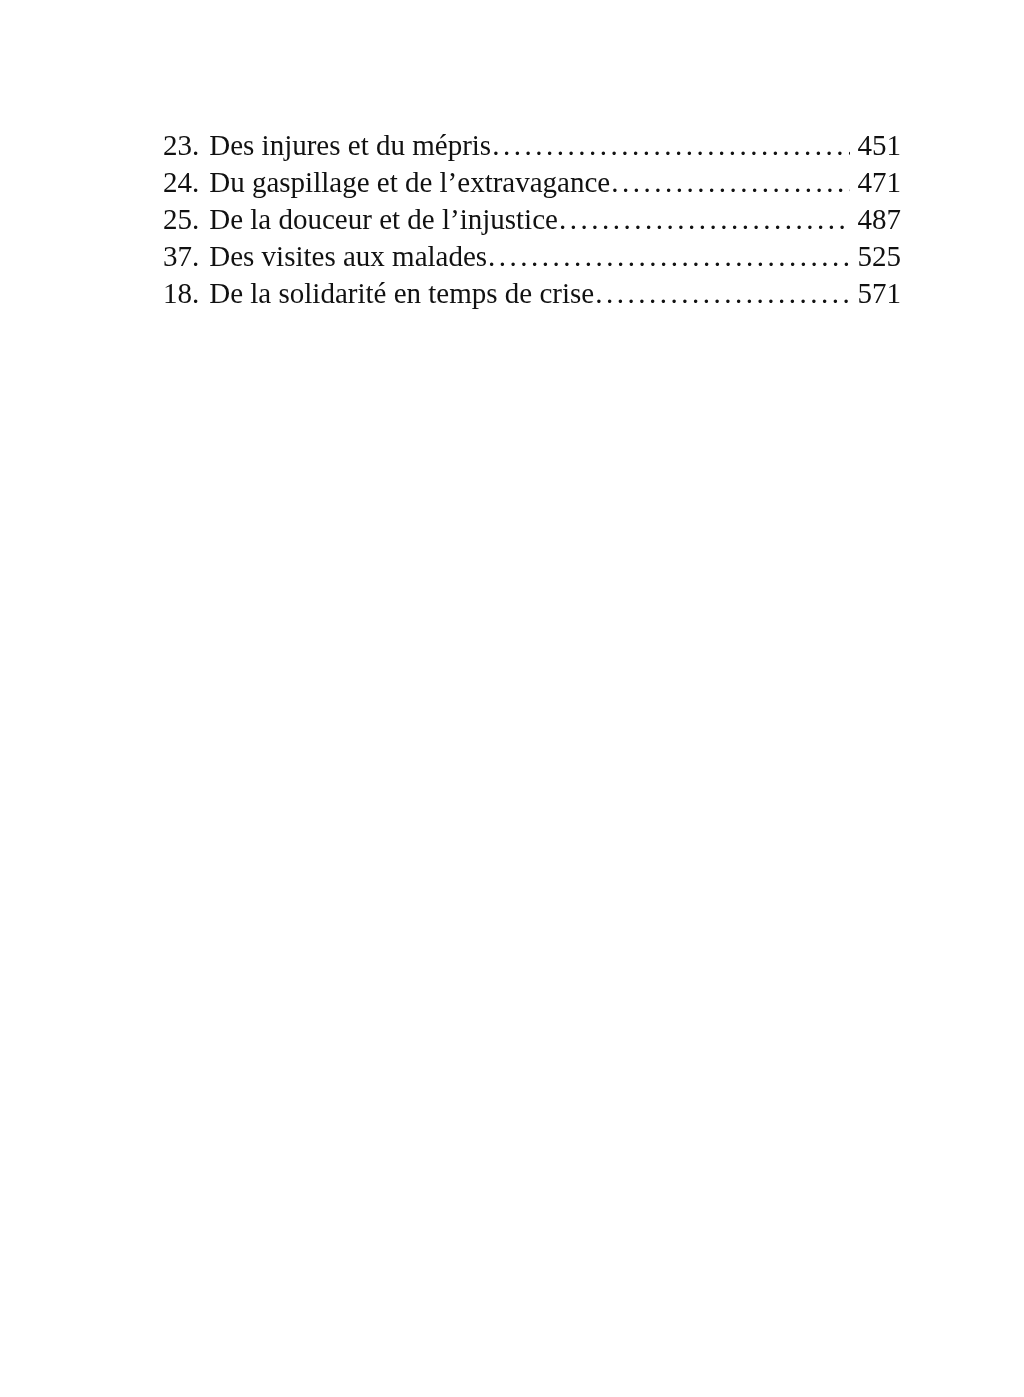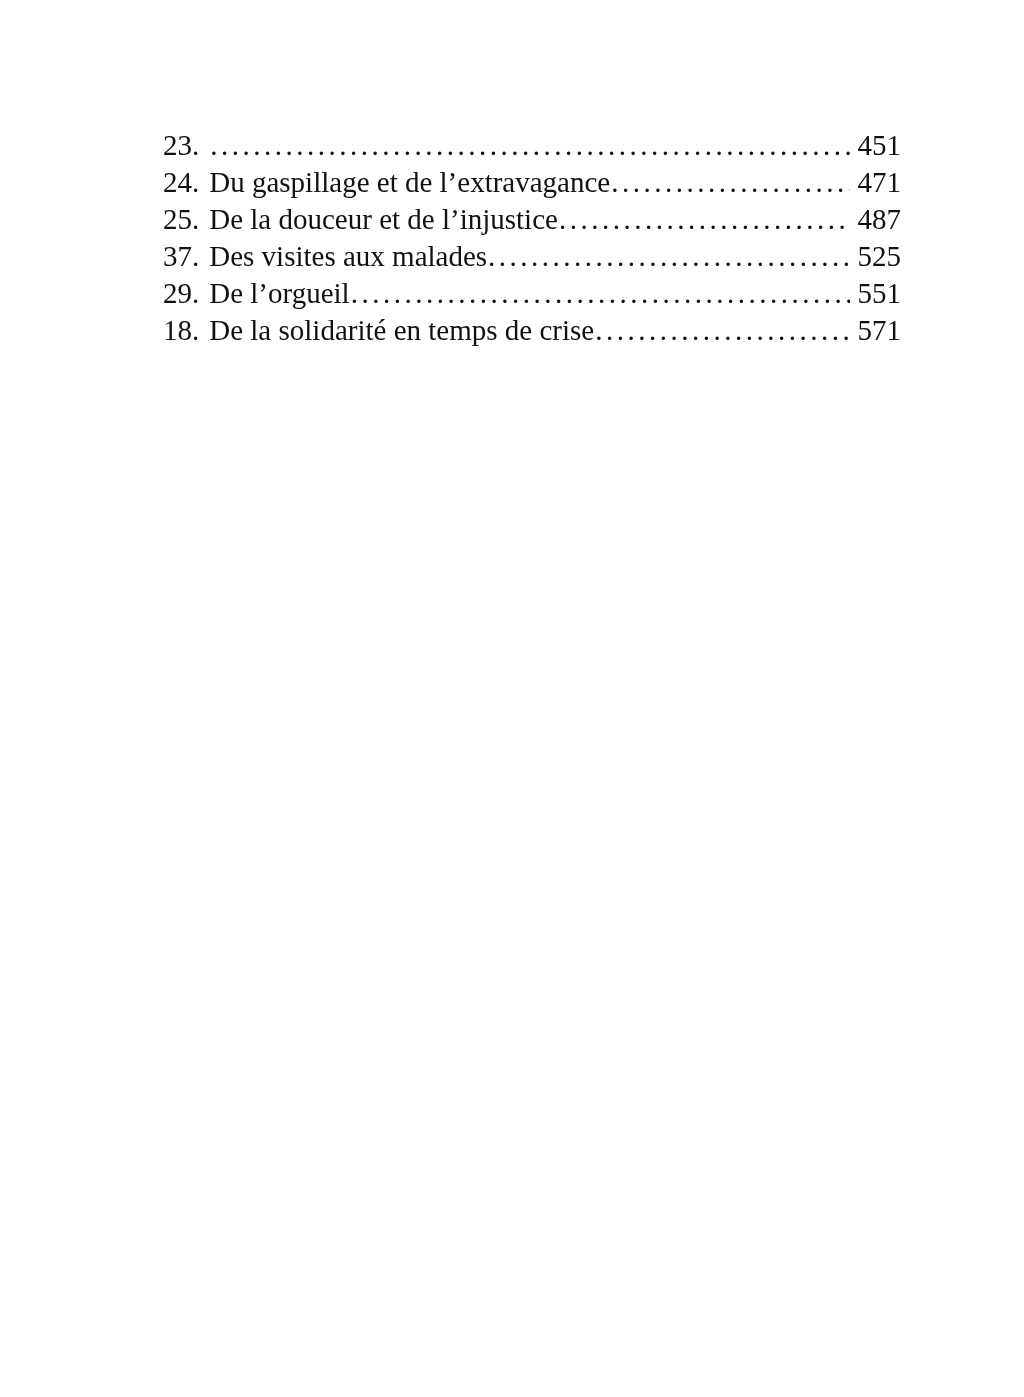--- a/index.html
+++ b/index.html
@@ -55,20 +55,21 @@
   }
 </style>
 </head>
 <body style="background: rgb(255, 255, 255);">
 
 <div class="page">
   <div class="toc" style="color: rgb(17, 17, 17);">
 
   <div class="toc-row">
       <span class="toc-num">23.</span>
+        <span class="toc-title">Des injures et du mépris</span>
       <span class="toc-leader"></span>
       <span class="toc-page">451</span>
     </div>
       <div class="toc-row">
       <span class="toc-num">24.</span>
         <span class="toc-title">Du gaspillage et de l’extravagance</span>
       <span class="toc-leader"></span>
       <span class="toc-page">471</span>
     </div>
       <div class="toc-row">
@@ -77,25 +78,19 @@
       <span class="toc-leader"></span>
       <span class="toc-page">487</span>
     </div>
       <div class="toc-row">
       <span class="toc-num">37.</span>
         <span class="toc-title">Des visites aux malades</span>
       <span class="toc-leader"></span>
       <span class="toc-page">525</span>
     </div>
       <div class="toc-row">
-      <span class="toc-num">29.</span>
-        <span class="toc-title">De l’orgueil</span>
-      <span class="toc-leader"></span>
-      <span class="toc-page">551</span>
-    </div>
-      <div class="toc-row">
       <span class="toc-num">18.</span>
         <span class="toc-title">De la solidarité en temps de crise</span>
       <span class="toc-leader"></span>
       <span class="toc-page">571</span>
     </div>
     </div>
 </div>
 
 </body></html>

